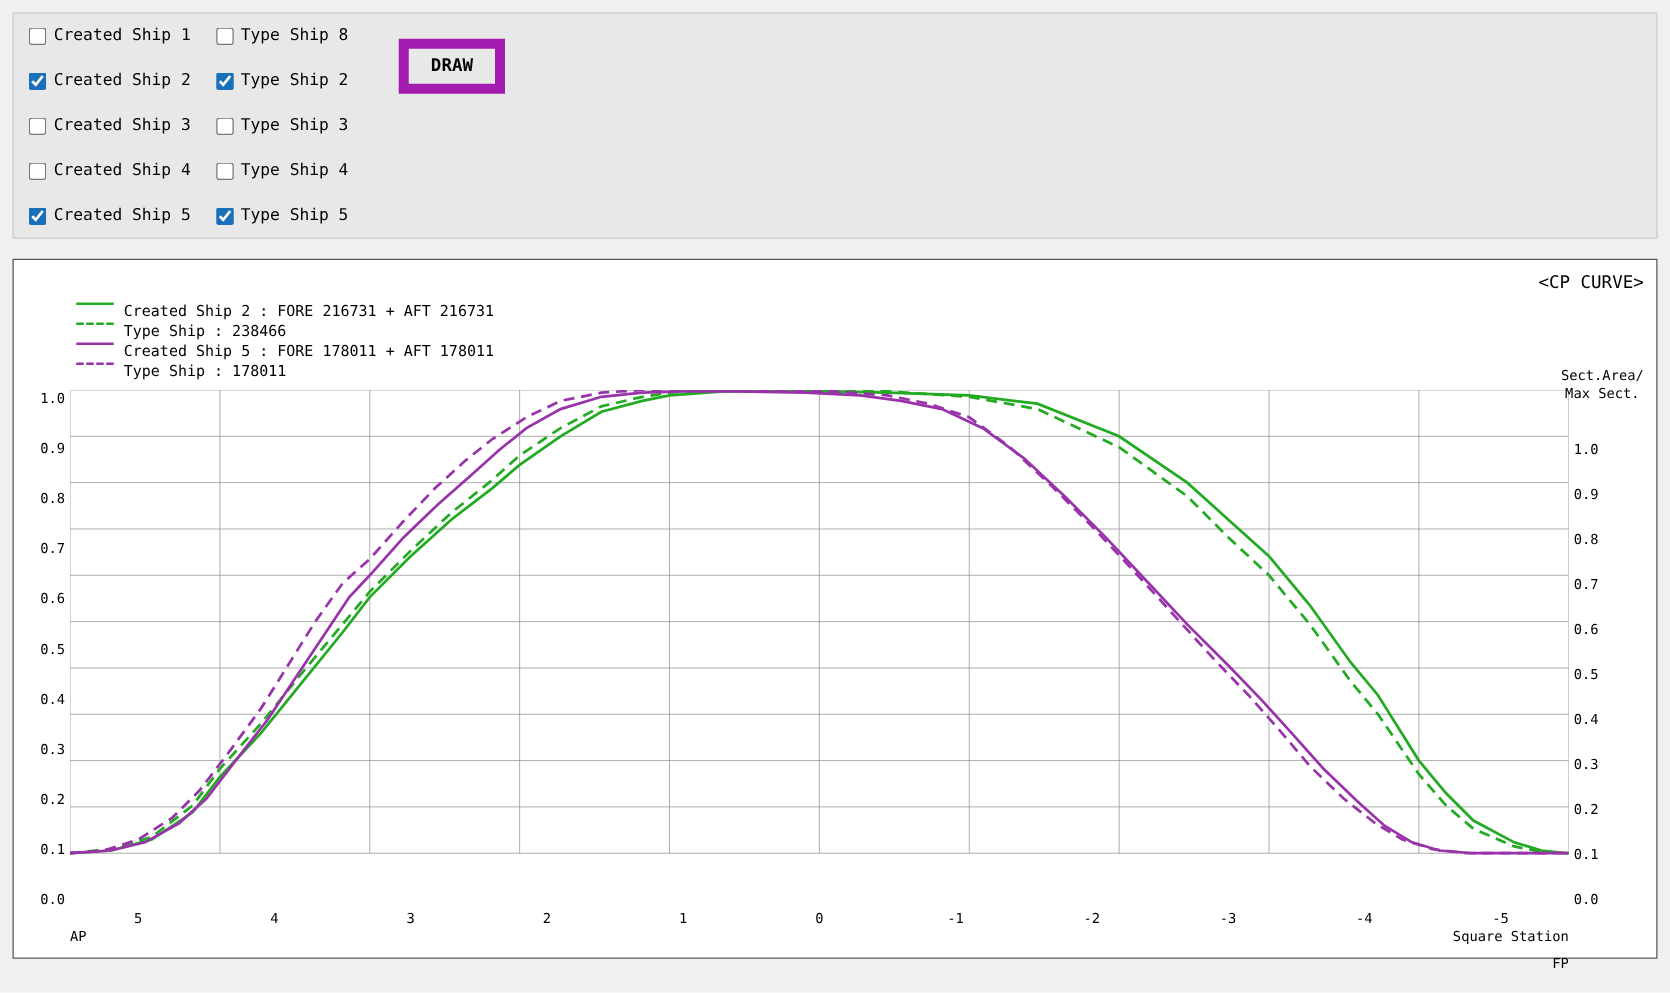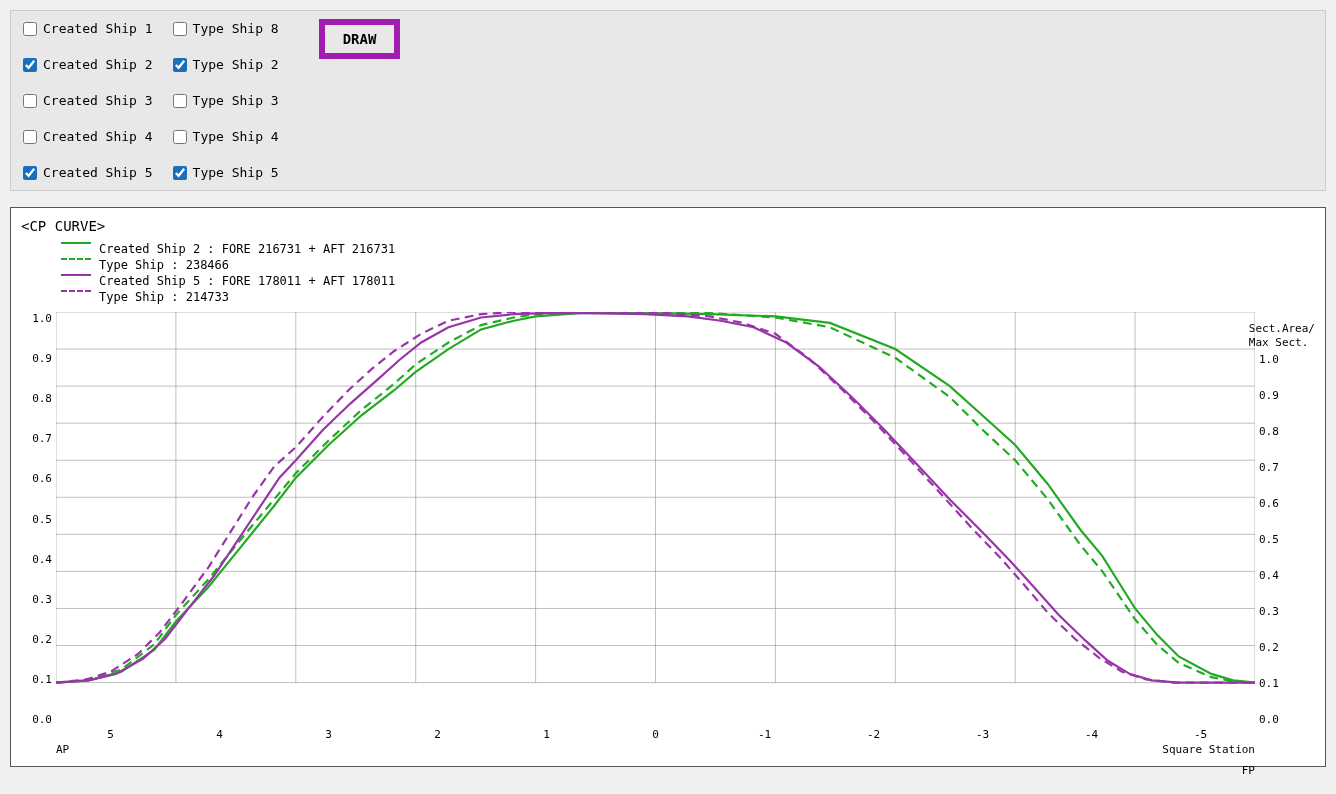--- a/index.html
+++ b/index.html
@@ -49,36 +49,36 @@
       color: #000;
       user-select: none;
     }
 
     .draw-button {
       padding: 6px 18px;
       font-size: 14px;
       font-weight: bold;
       font-family: monospace;
       background: #e8e8e8;
-      border: 6px solid #a21caf;
+      border: 8px solid #a21caf;
       cursor: pointer;
       margin-left: 20px;
       align-self: flex-start;
-      margin-top: 0;
+      margin-top: 12px;
     }
 
     .chart-container {
       border: 1px solid #555;
       background: #fff;
       padding: 10px 10px 10px 10px;
       position: relative;
     }
 
     .chart-title {
-      text-align: left;
+      text-align: right;
       font-size: 14px;
       font-family: monospace;
       margin-bottom: 8px;
       font-weight: normal;
     }
 
     .legend {
       display: flex;
       flex-direction: column;
       gap: 2px;
@@ -272,21 +272,21 @@
       <div class="legend-item">
         <span class="legend-line dashed-green"></span>
         <span>Type Ship      : 238466</span>
       </div>
       <div class="legend-item">
         <span class="legend-line solid-purple"></span>
         <span>Created Ship 5 : FORE 178011 + AFT 178011</span>
       </div>
       <div class="legend-item">
         <span class="legend-line dashed-purple"></span>
-        <span>Type Ship      : 214733</span>
+        <span>Type Ship      : 178011</span>
       </div>
     </div>
 
   <div class="chart-area">
     <div class="y-axis-left">
 
     <div>1.0</div>
         <div>0.9</div>
         <div>0.8</div>
         <div>0.7</div>
@@ -506,21 +506,21 @@
         </div>
 
       <div class="x-axis-bottom" style="position:relative; margin-top:2px;">
         <span class="ap-label">AP</span>
         <span class="sq-station-label">Square Station</span>
         <span class="fp-label">FP</span>
       </div>
     </div>
 
     <div class="y-axis-right" style="position:relative;">
-      <div class="y-axis-right-label" style="position:absolute; top:-18px; right:0; font-size:11px; text-align:left; line-height:1.3; white-space:nowrap;margin-top:28px;">
+      <div class="y-axis-right-label" style="position:absolute; top:-18px; right:0; font-size:11px; text-align:center; line-height:1.3; white-space:nowrap;">
         <span>Sect.Area/</span><br>
         <span>Max Sect.</span>
       </div>
 
     <div style="height: 18px;"></div>
         <div>1.0</div>
         <div>0.9</div>
         <div>0.8</div>
         <div>0.7</div>
         <div>0.6</div>

